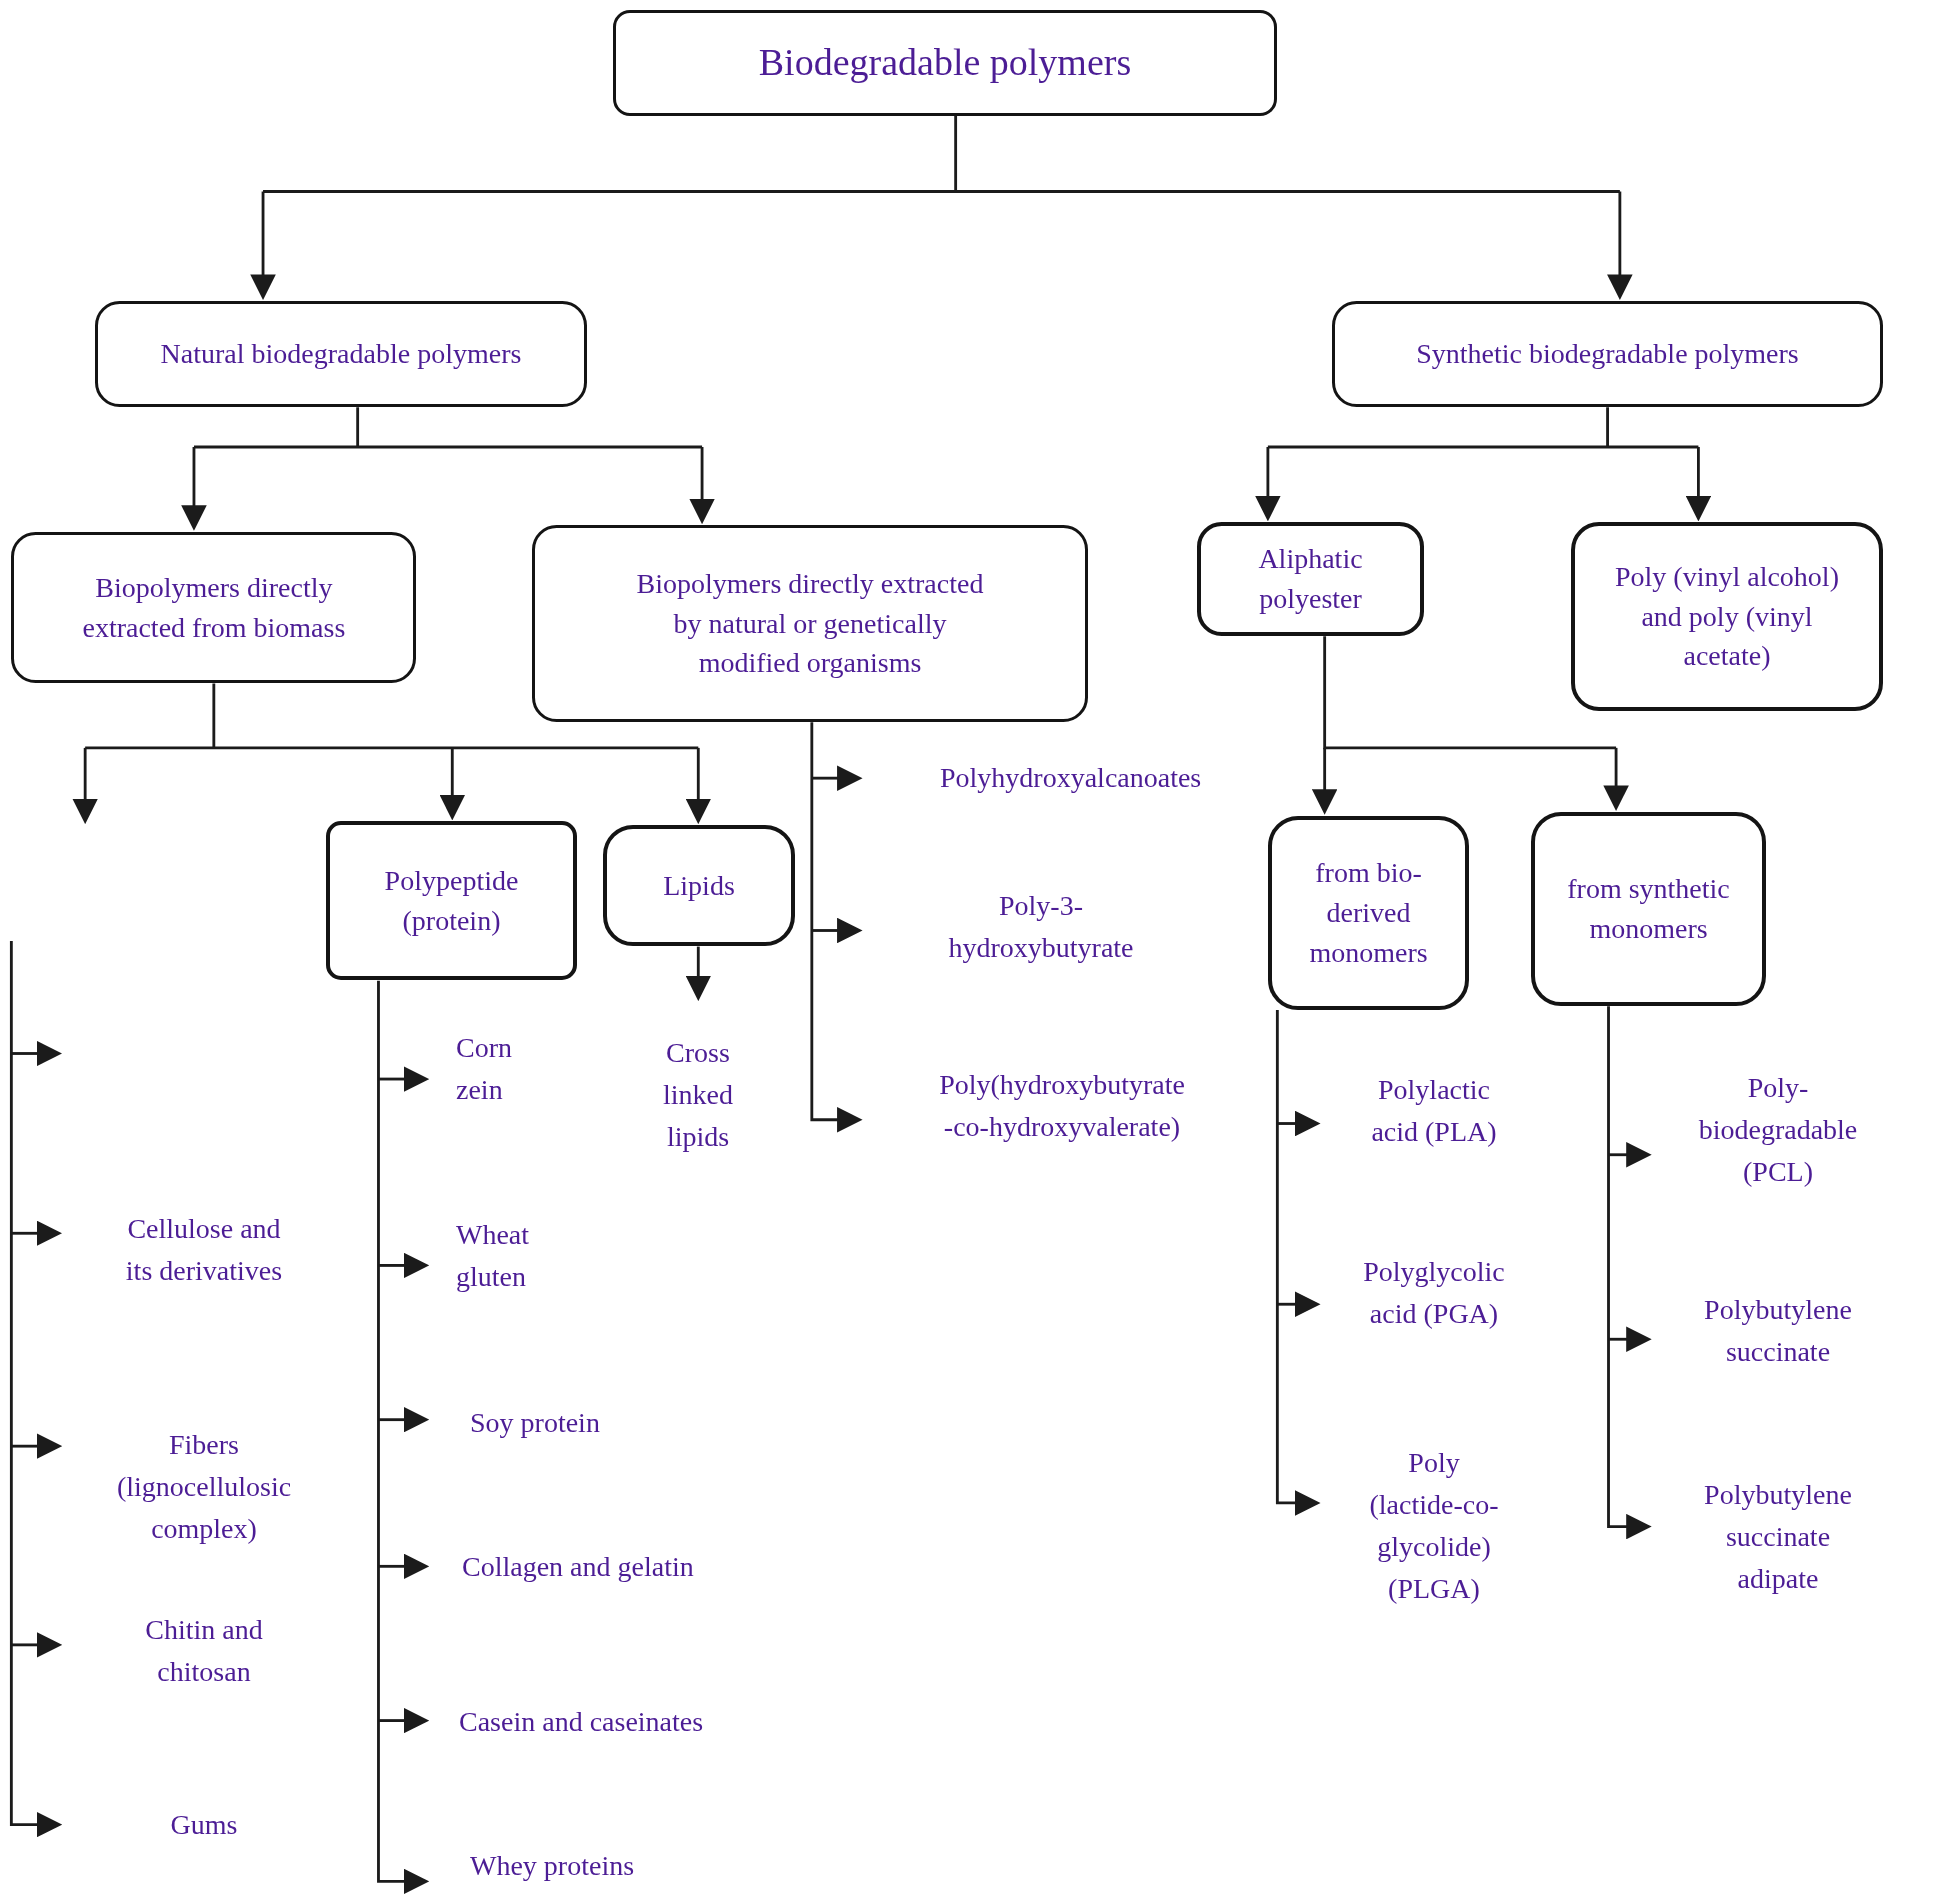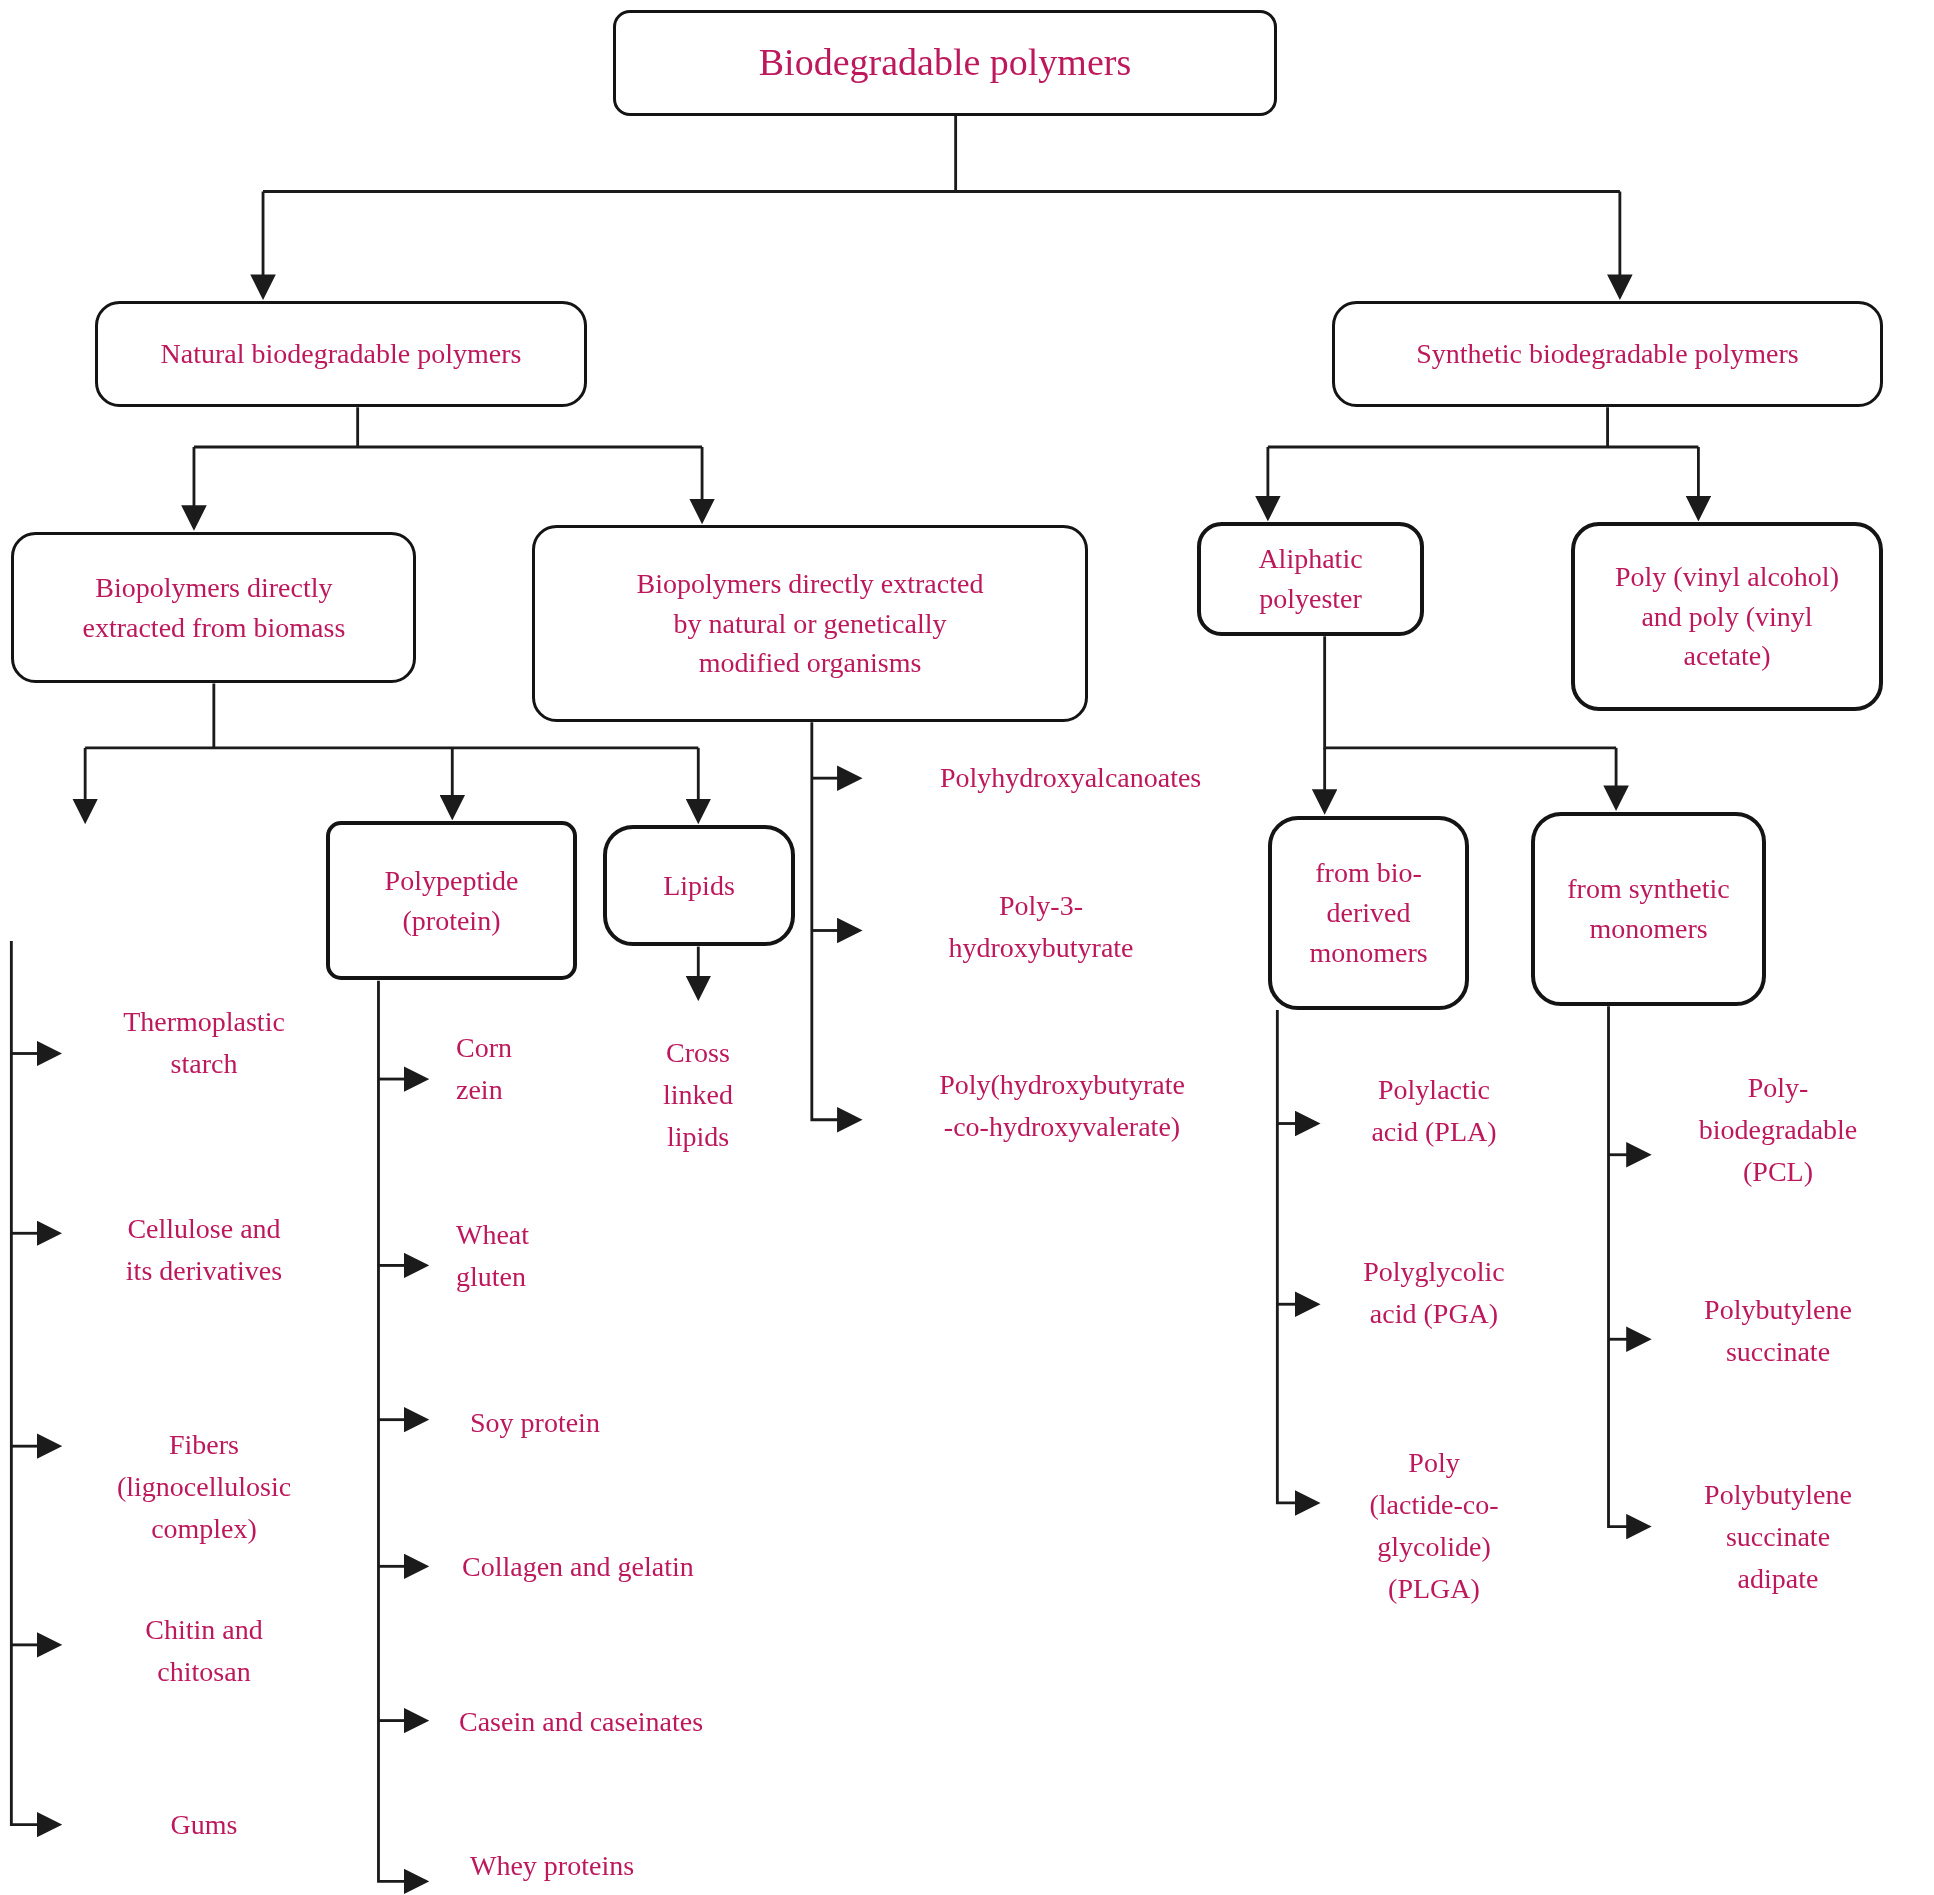--- a/index.html
+++ b/index.html
@@ -1,21 +1,21 @@
 <!DOCTYPE html>
 <html style="font-size:15px"><head>
 <meta charset="utf-8">
 <style>
   html,body{margin:0;padding:0;background:#ffffff;}
   #canvas{
     position:relative;
     width:1934px;height:1896px;
     background:#ffffff;
     font-family:"Liberation Serif","DejaVu Serif",serif;
-    color:#be185d;
+    color:#4c1d95;
     overflow:hidden;
   }
   #connectors{position:absolute;left:0;top:0;}
   .box{
     position:absolute;
     box-sizing:border-box;
     display:flex;align-items:center;justify-content:center;
     text-align:center;
     border:3.8px solid #141414;
     border-radius:24.6px;
@@ -144,22 +144,20 @@
 acetate)</div>
   <div class="box heavy" id="b-polypeptide">Polypeptide
 (protein)</div>
   <div class="box heavy" id="b-lipids">Lipids</div>
   <div class="box heavy" id="b-bioderived">from bio-
 derived
 monomers</div>
   <div class="box heavy" id="b-synthmono">from synthetic
 monomers</div>
 
-  <div class="leaf" style="left:80px;top:1001px;width:248px;">Thermoplastic
-starch</div>
   <div class="leaf" style="left:80px;top:1208px;width:248px;">Cellulose and
 its derivatives</div>
   <div class="leaf" style="left:80px;top:1424px;width:248px;">Fibers
 (lignocellulosic
 complex)</div>
   <div class="leaf" style="left:80px;top:1609px;width:248px;">Chitin and
 chitosan</div>
   <div class="leaf" style="left:80px;top:1804px;width:248px;">Gums</div>
 
   <div class="leaf left" style="left:456px;top:1027px;">Corn

